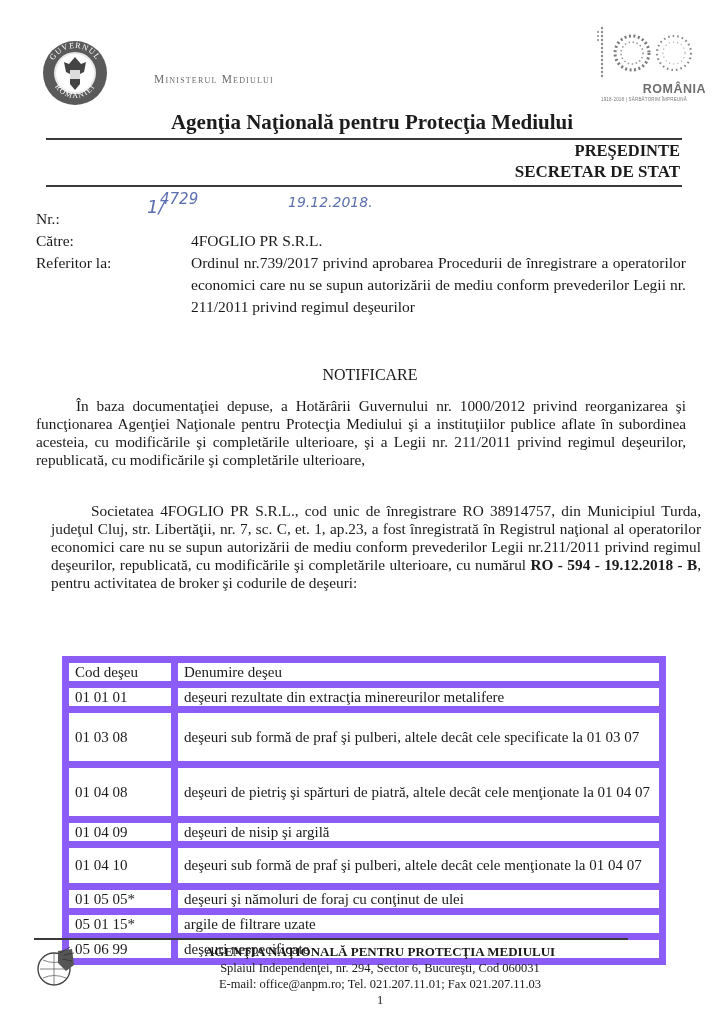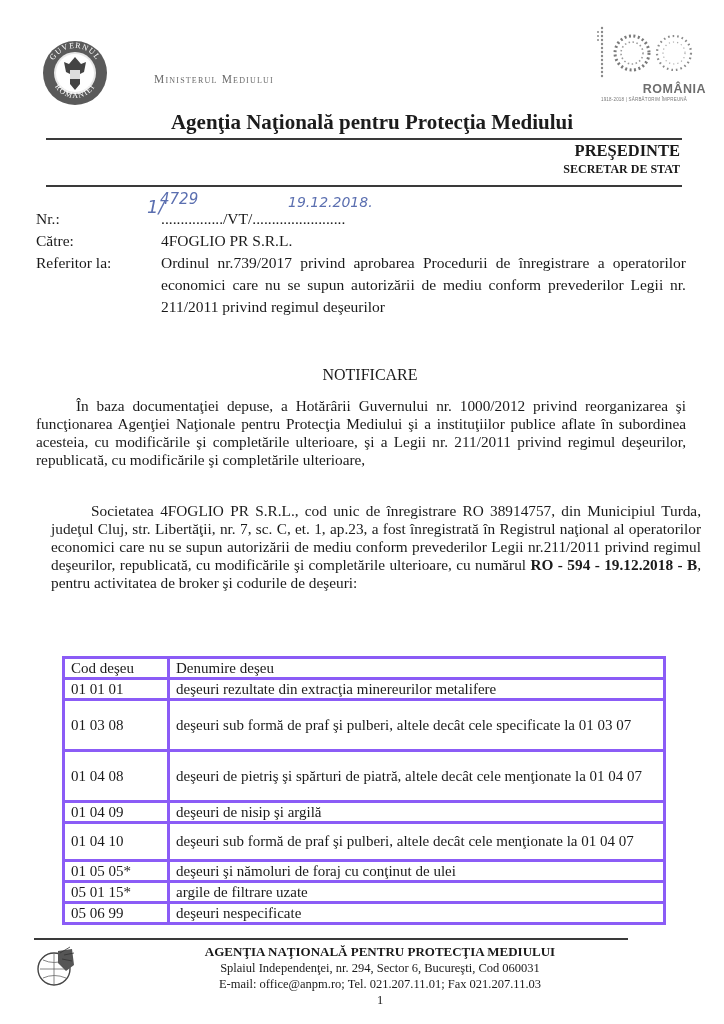--- a/index.html
+++ b/index.html
@@ -14,44 +14,44 @@
     .ministry { left: 154px; top: 61px; font-size: 11.5px; letter-spacing: 1.2px; color: #6a6a6a; font-variant: small-caps; margin-top: 12px; }
     .centenary { left: 582px; top: 22px; width: 124px; height: 80px; }
     .centenary-word { left: 582px; top: 82px; width: 124px; text-align: right; font-family: "Liberation Sans", sans-serif; font-weight: bold; font-size: 12.5px; color: #6e6e6e; letter-spacing: 0.5px; }
     .centenary-sub { left: 582px; top: 97px; width: 124px; text-align: center; font-family: "Liberation Sans", sans-serif; font-size: 4.5px; color: #777; letter-spacing: 0.2px; }
 
     .agency-title { left: 0; width: 724px; top: 110px; text-align: center; font-weight: bold; font-size: 21px; color: #1c1c1c; padding-left: 20px; box-sizing: border-box; }
     .rule { height: 2px; background: #3a3a3a; }
     .rule1 { left: 46px; top: 138px; width: 636px; }
     .rule2 { left: 46px; top: 185px; width: 636px; }
     .presedinte { right: 44px; top: 141px; font-weight: bold; font-size: 16.5px; }
-    .secretar { right: 44px; top: 162px; font-weight: bold; font-size: 12px; }
+    .secretar { right: 44px; top: 162px; font-weight: bold; font-size: 17px; }
 
     
     .meta { left: 36px; top: 208px; width: 650px; font-size: 15.5px; line-height: 22px; }
-    .meta-row { display: flex; }
+    .meta-row { display: flex; gap: 30px; }
     .meta-label { width: 125px; flex: none; }
     .meta-value { flex: 1; text-align: justify; }
     .dots { letter-spacing: 0px; }
     .handwritten { position: absolute; font-family: "DejaVu Sans", sans-serif; font-style: italic; color: #5b6fb0; font-size: 13px; }
     .hw-nr { left: 160px; top: 190px; font-size: 15px; }
     .hw-date { left: 288px; top: 194px; font-size: 14px; }
     .hw-slash { left: 147px; top: 196px; font-size: 18px; }
 
     .notif-title { left: 0; width: 724px; top: 366px; text-align: center; font-size: 16px; padding-left: 8px; }
 
     .para { left: 36px; width: 650px; font-size: 15.3px; line-height: 18px; text-align: justify; }
     .para1 { top: 397px; }
     .para2 { top: 502px; margin-left: 15px; }
     .indent { display: inline-block; width: 40px; }
     .bold { font-weight: bold; }
 
     
     .waste-table { left: 62px; top: 656px; width: 604px; border-collapse: collapse; font-size: 15px; }
-    .waste-table td, .waste-table th { border: 3px solid #8b5cf6; padding: 0 6px; vertical-align: middle; text-align: left; font-weight: normal; line-height: 17px; }
+    .waste-table td, .waste-table th { border: 7px solid #8b5cf6; padding: 0 6px; vertical-align: middle; text-align: left; font-weight: normal; line-height: 17px; }
     .waste-table th { height: 18px; }
     .col-code { width: 90px; }
     .row-single td { height: 18px; }
     .row-double td { height: 35px; }
 
     
     .rule3 { left: 34px; top: 938px; width: 594px; }
     .footer-logo { left: 36px; top: 945px; width: 40px; height: 44px; }
     .footer-block { left: 100px; width: 560px; top: 944px; text-align: center; line-height: 16px; }
     .footer-title { font-weight: bold; font-size: 13px; }
@@ -113,21 +113,20 @@
 <div class="abs secretar">SECRETAR DE STAT</div>
 <div class="abs rule rule2"></div>
 
 <div class="handwritten hw-slash">1/</div>
 <div class="handwritten hw-nr">4729</div>
 <div class="handwritten hw-date">19.12.2018.</div>
 
 <div class="abs meta">
   <div class="meta-row">
     <div class="meta-label">Nr.:</div>
-    <div class="meta-value dots">................/VT/........................</div>
   </div>
   <div class="meta-row">
     <div class="meta-label">Către:</div>
     <div class="meta-value">4FOGLIO PR S.R.L.</div>
   </div>
   <div class="meta-row">
     <div class="meta-label">Referitor la:</div>
     <div class="meta-value">Ordinul nr.739/2017 privind aprobarea Procedurii de înregistrare a operatorilor economici care nu se supun autorizării de mediu conform prevederilor Legii nr. 211/2011 privind regimul deşeurilor</div>
   </div>
 </div>

